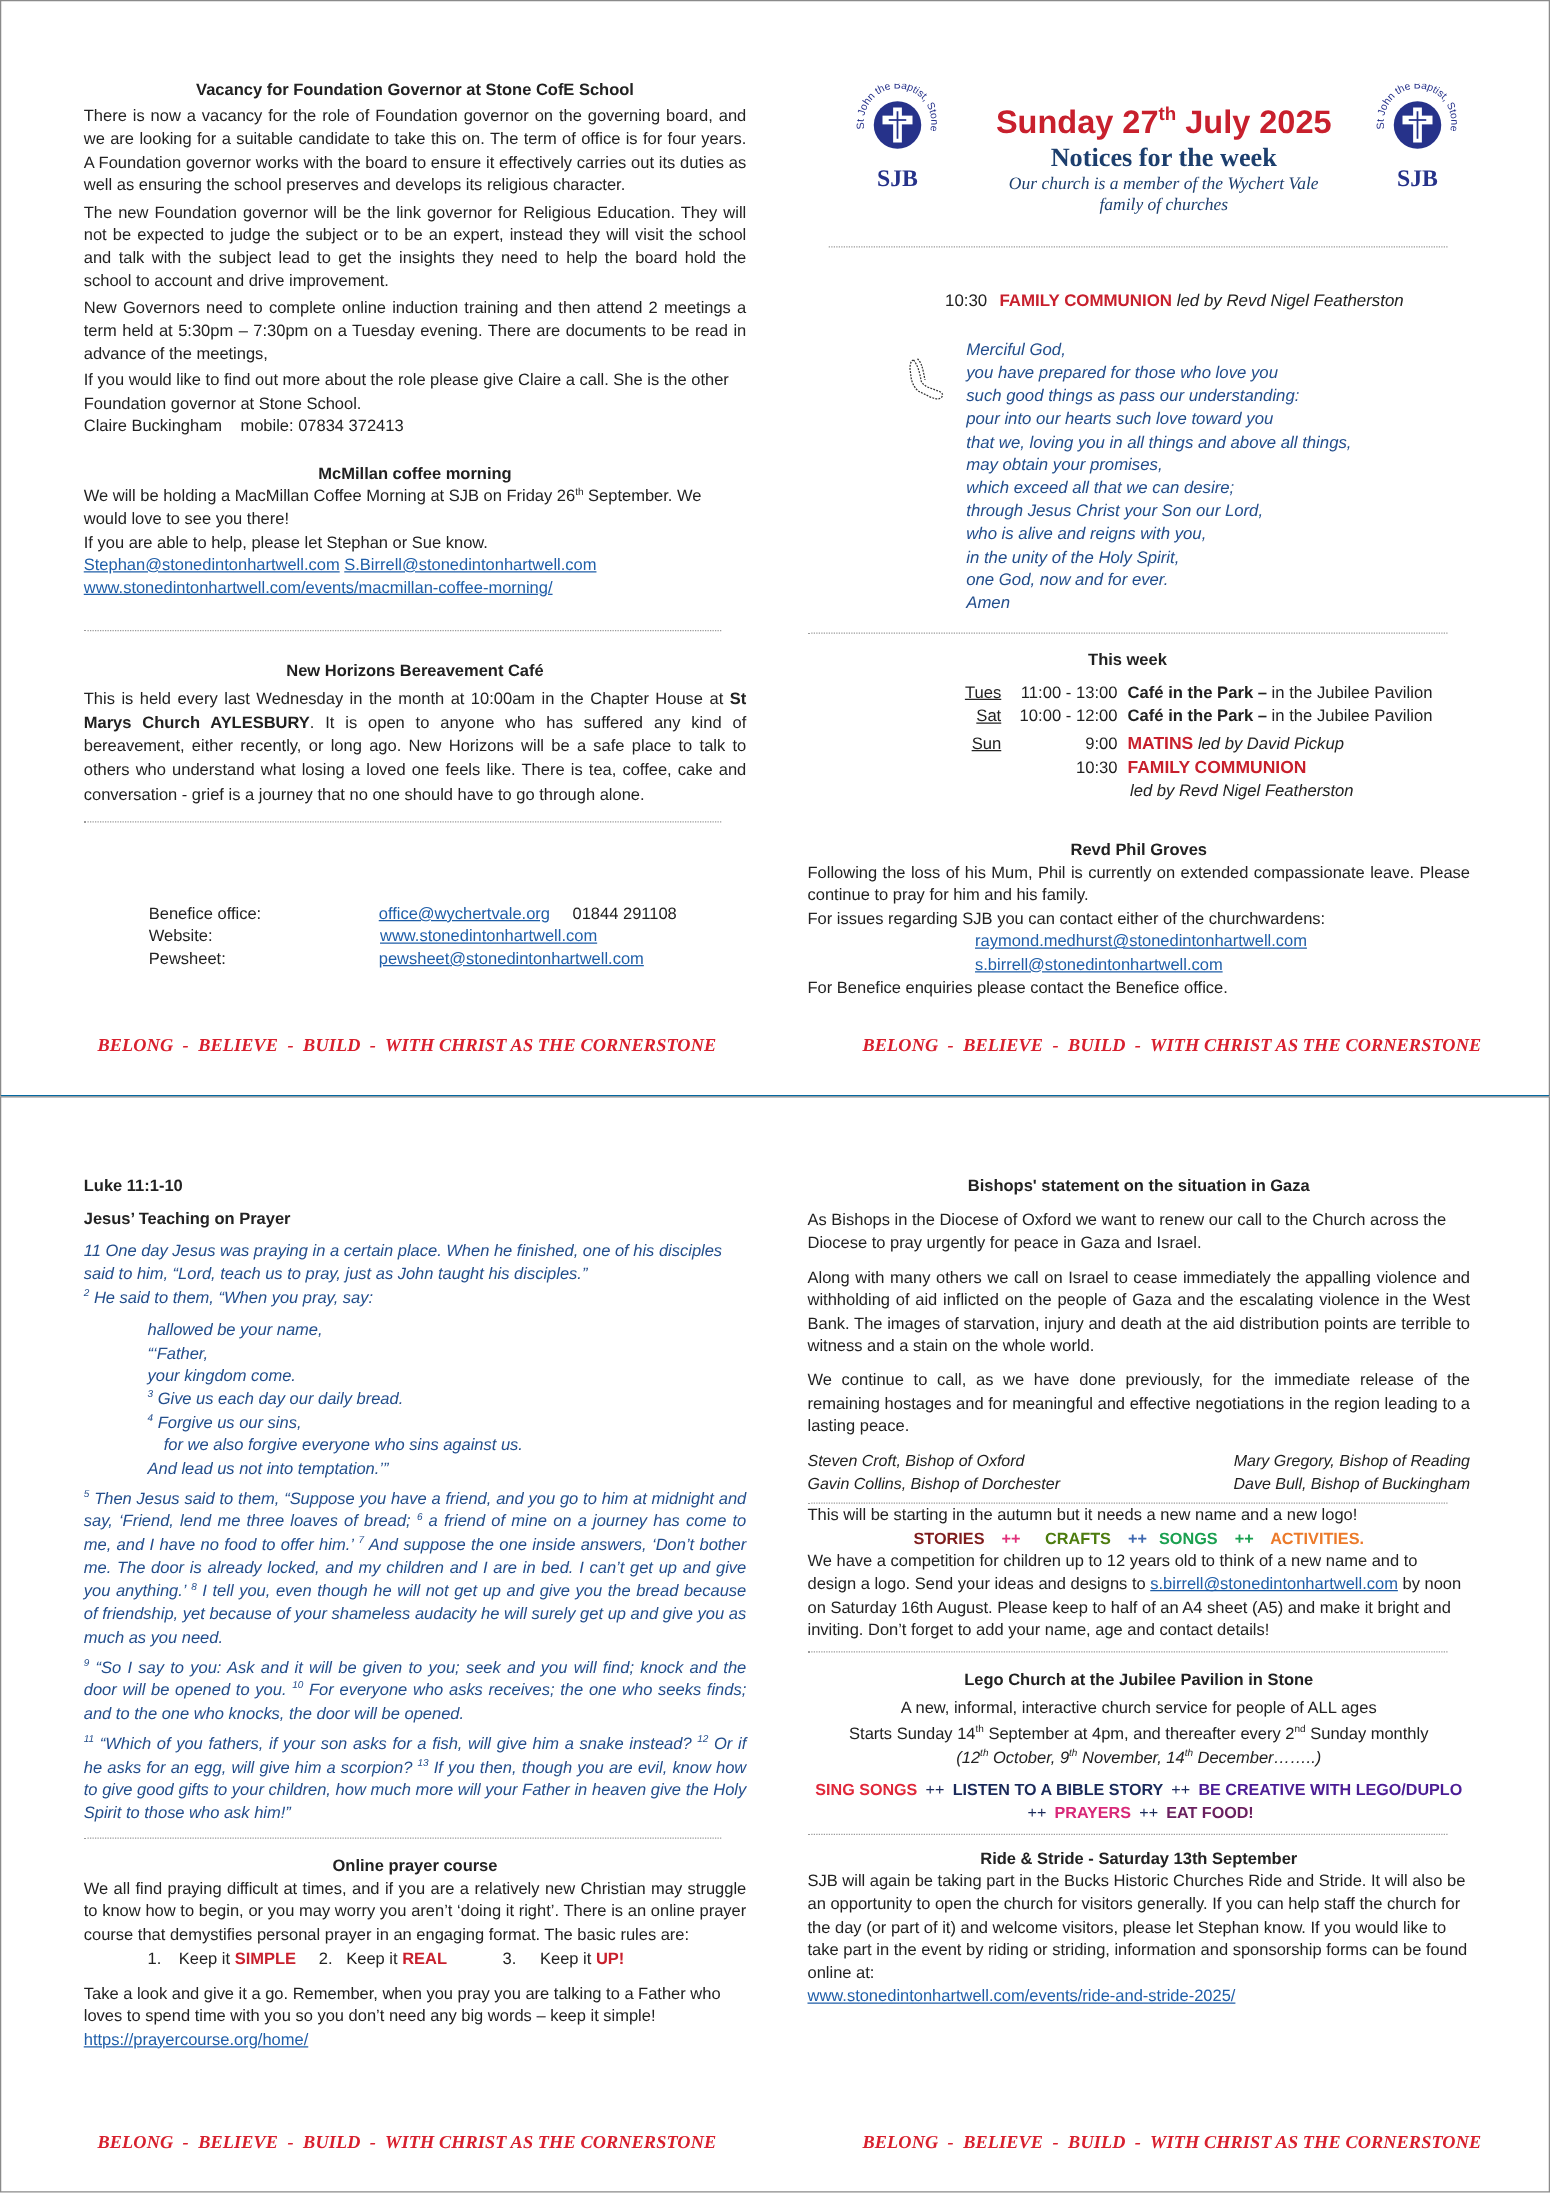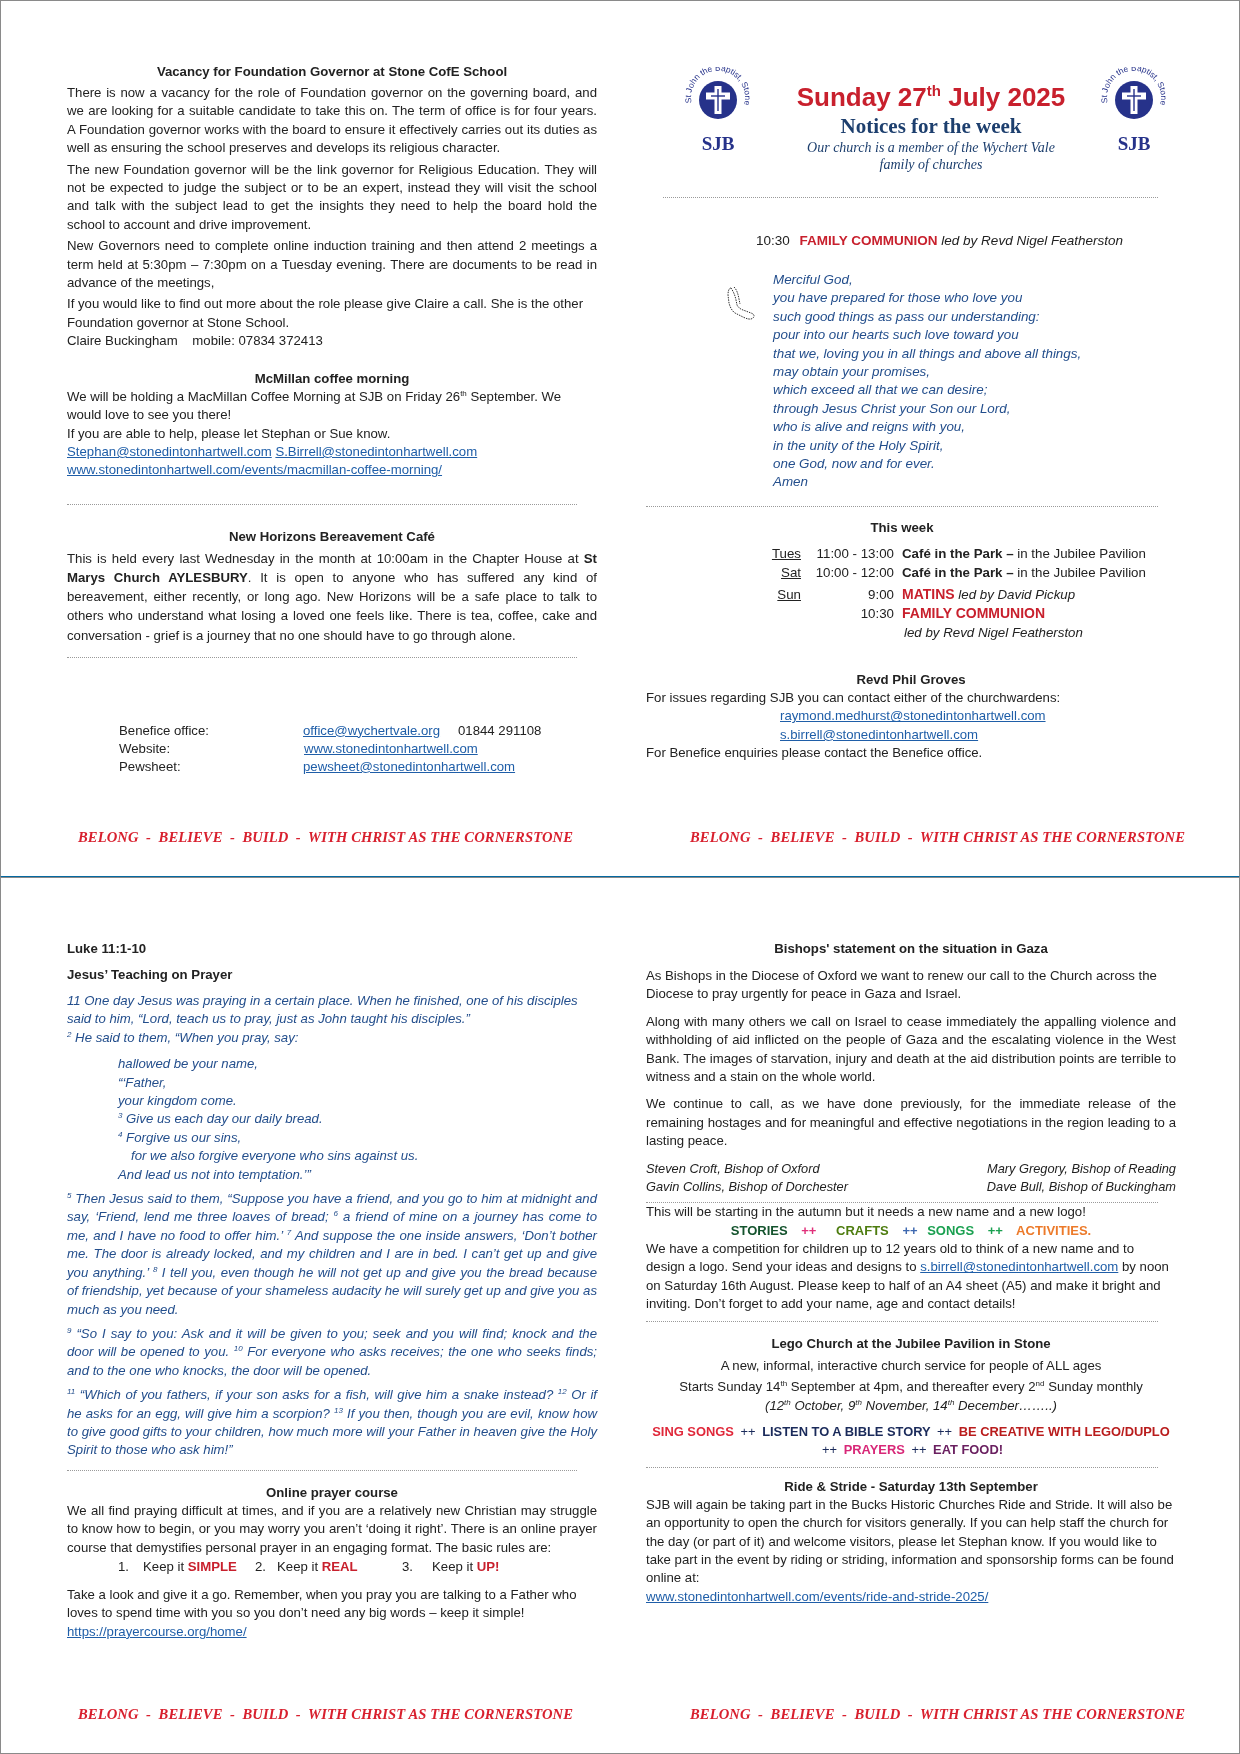--- a/index.html
+++ b/index.html
@@ -173,20 +173,21 @@
       <span class="red-b" style="font-size:14px;">FAMILY COMMUNION</span>
     </div>
     <div class="row">
       <span style="width:143px;"></span>
       <i>led by Revd Nigel Featherston</i>
     </div>
   </div>
 
   <div class="col" style="left:645px; top:670px; width:530px;">
     <div class="h">Revd Phil Groves</div>
+    <div class="p">Following the loss of his Mum, Phil is currently on extended compassionate leave. Please continue to pray for him and his family.</div>
     <div class="p">For issues regarding SJB you can contact either of the churchwardens:</div>
     <div class="p" style="padding-left:134px; text-align:left;">
       <span class="link">raymond.medhurst@stonedintonhartwell.com</span>
     </div>
     <div class="p" style="padding-left:134px; text-align:left;">
       <span class="link">s.birrell@stonedintonhartwell.com</span>
     </div>
     <div class="p">For Benefice enquiries please contact the Benefice office.</div>
   </div>
   <div class="motto" style="left:689px; top:828px;">BELONG  -  BELIEVE  -  BUILD  -  WITH CHRIST AS THE CORNERSTONE</div>
@@ -252,21 +253,21 @@
       <div style="text-align:right;">
         <div>Mary Gregory, Bishop of Reading</div>
         <div>Dave Bull, Bishop of Buckingham</div>
       </div>
     </div>
 
     <div class="dots" style="margin-top:6px; width:512px;"></div>
 
     <div class="p">This will be starting in the autumn but it needs a new name and a new logo!</div>
     <div style="text-align:center; font-weight:bold; line-height:19px; font-size:13px;">
-      <span style="color:#14532d;">STORIES</span>
+      <span style="color:#7f1d1d;">STORIES</span>
       <span style="color:#e0307a; margin:0 10px;">++</span>
       <span style="color:#4d7c0f; margin-left:6px;">CRAFTS</span>
       <span style="color:#3e68b0; margin:0 6px 0 10px;">++</span>
       <span style="color:#1aa050;">SONGS</span>
       <span style="color:#1aa050; margin:0 10px;">++</span>
       <span style="color:#ec7a2a;">ACTIVITIES.</span>
     </div>
     <div class="p" style="text-align:left;">
       <span>We have a competition for children up to 12 years old to think of a new name and to design a logo. Send your ideas and designs to </span><span class="link">s.birrell@stonedintonhartwell.com</span><span> by noon on Saturday 16th August. Please keep to half of an A4 sheet (A5) and make it bright and inviting. Don’t forget to add your name, age and contact details!</span>
     </div>
@@ -280,21 +281,21 @@
     </div>
     <div style="text-align:center; line-height:18px; font-style:italic;">
       <span>(12</span><sup>th</sup><span> October, 9</span><sup>th</sup><span> November, 14</span><sup>th</sup><span> December……..)</span>
     </div>
     <div style="text-align:center; font-weight:bold; line-height:18.5px; margin-top:8px; font-size:12.9px;">
       <div>
         <span style="color:#e0283a;">SING SONGS</span>
         <span style="color:#1a2a5a; font-weight:normal; margin:0 3px;">++</span>
         <span style="color:#1a2a5a;">LISTEN TO A BIBLE STORY</span>
         <span style="color:#1a2a5a; font-weight:normal; margin:0 3px;">++</span>
-        <span style="color:#b91c1c;">BE CREATIVE WITH LEGO/DUPLO</span>
+        <span style="color:#4c1d95;">BE CREATIVE WITH LEGO/DUPLO</span>
       </div>
       <div>
         <span style="color:#1a2a5a; font-weight:normal; margin:0 3px;">++</span>
         <span style="color:#d82878;">PRAYERS</span>
         <span style="color:#1a2a5a; font-weight:normal; margin:0 3px;">++</span>
         <span style="color:#6a2060;">EAT FOOD!</span>
       </div>
     </div>
 
     <div class="dots" style="margin-top:7px; width:512px;"></div>

